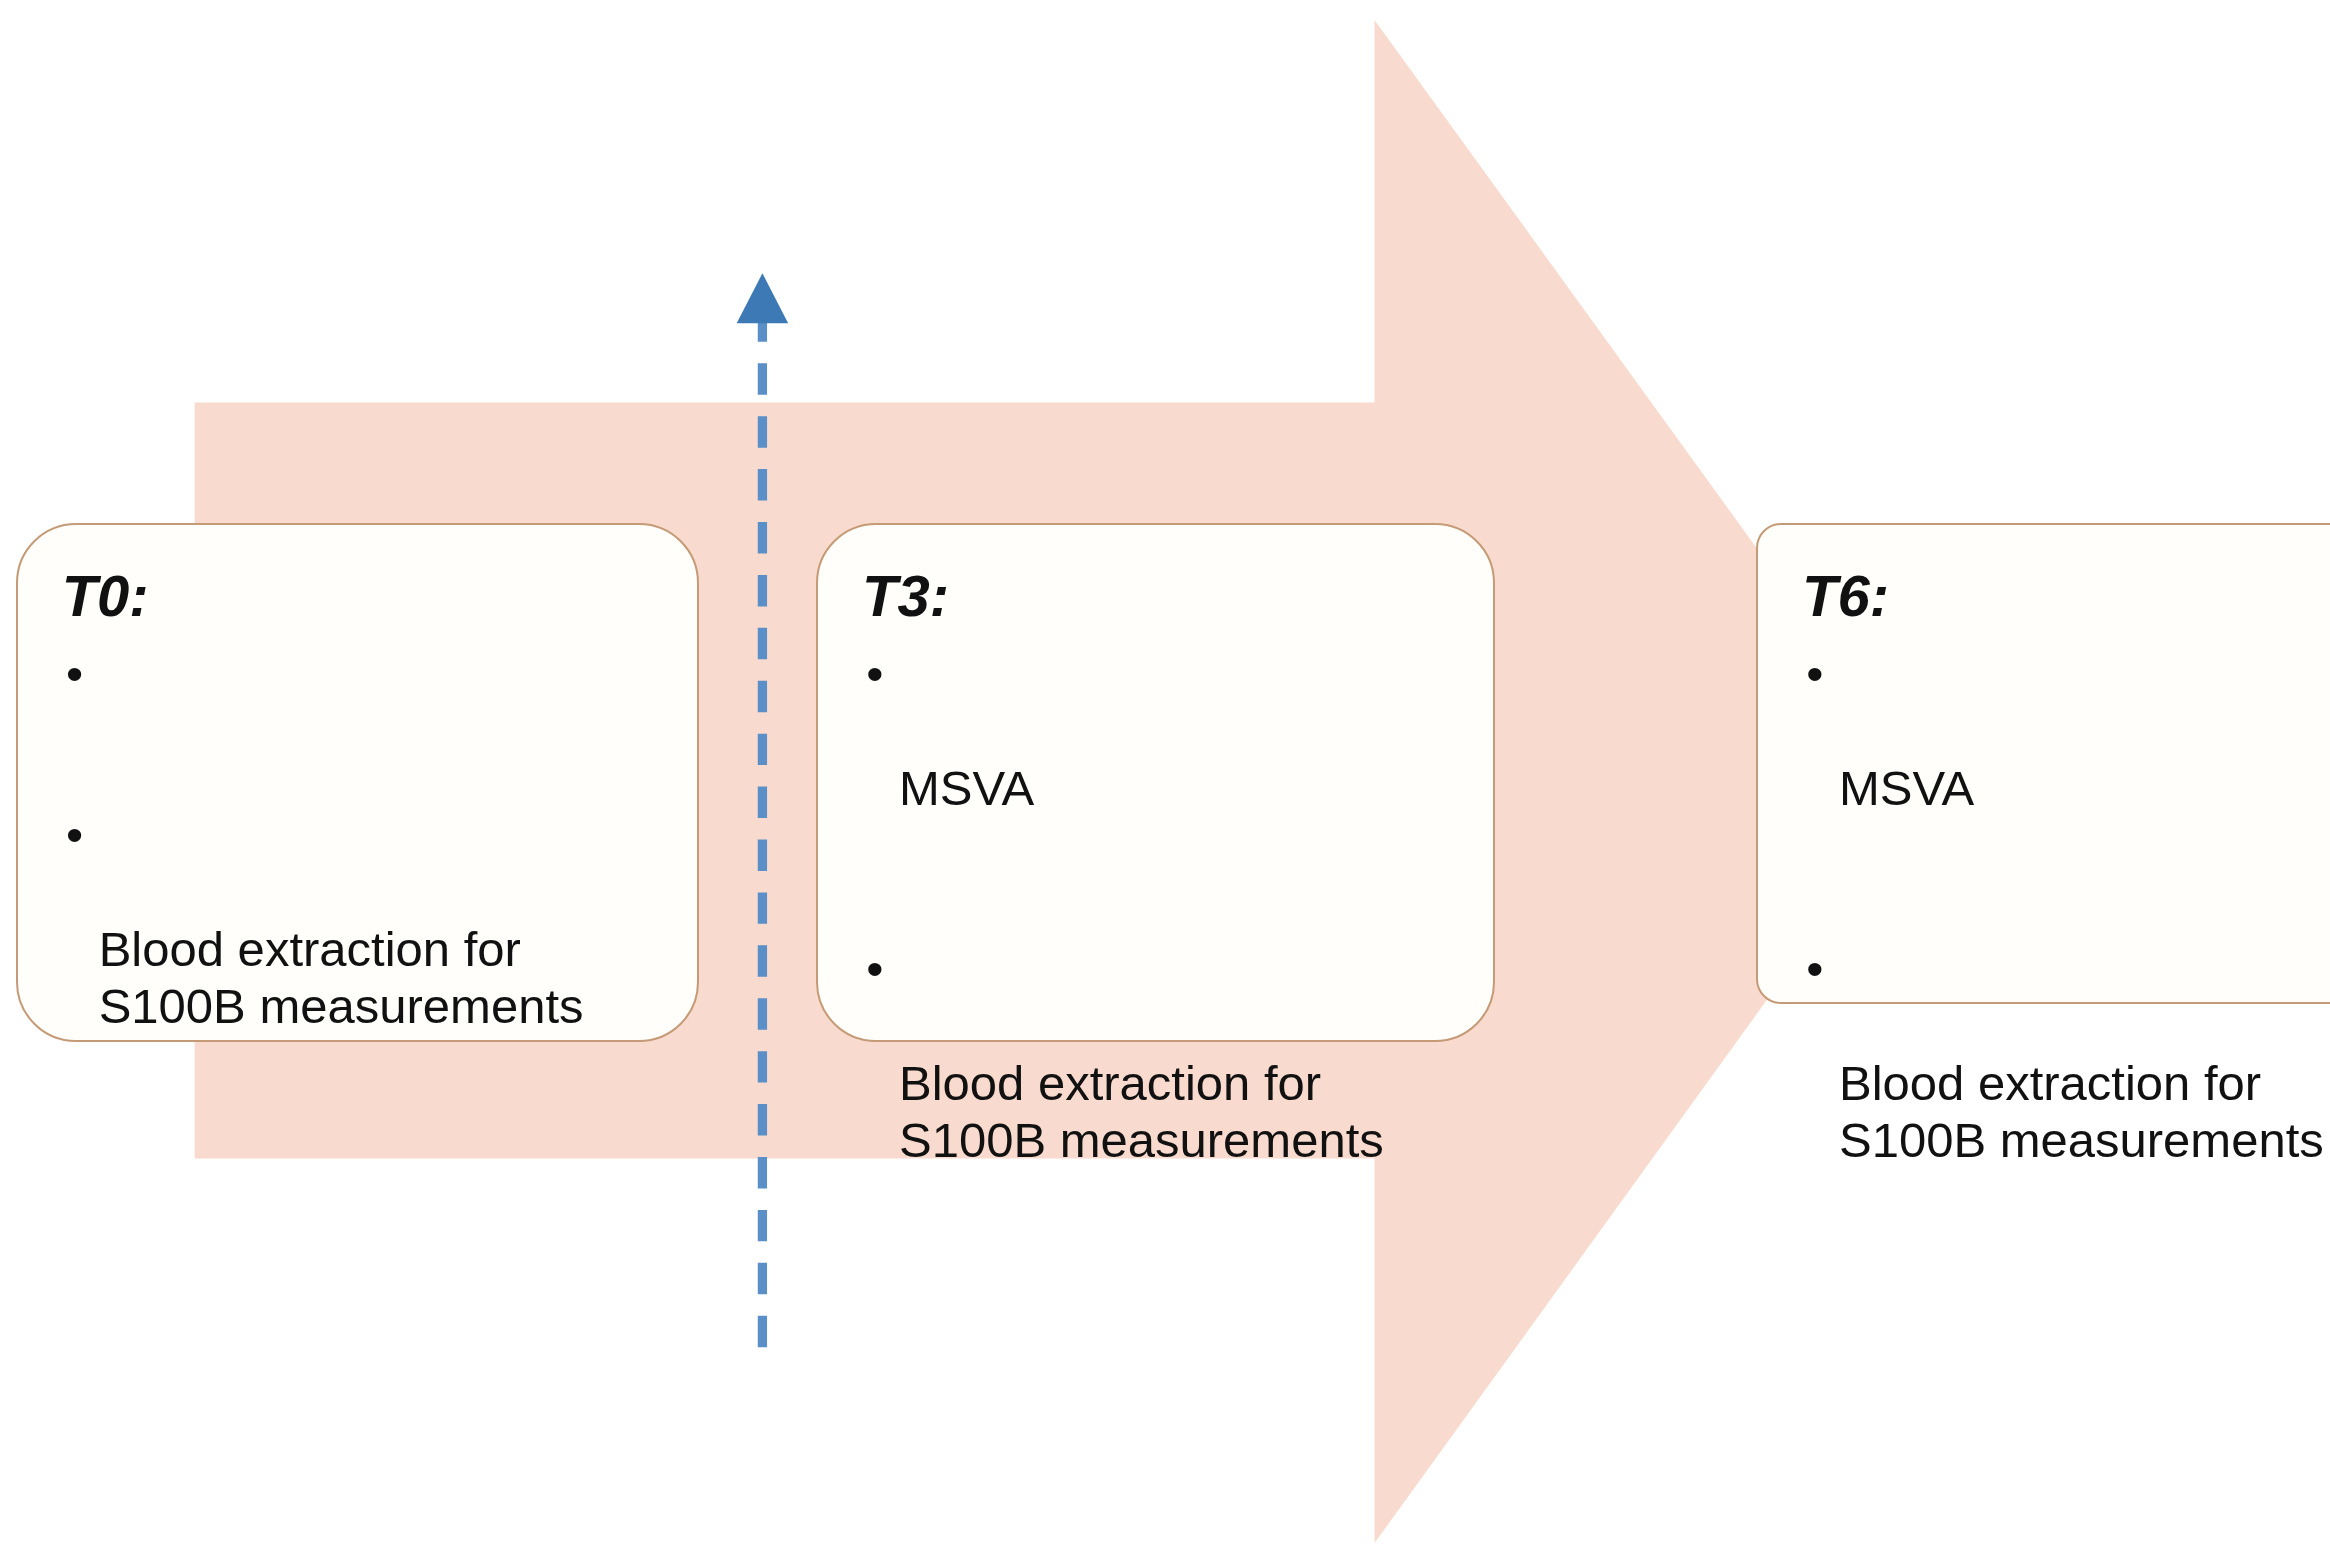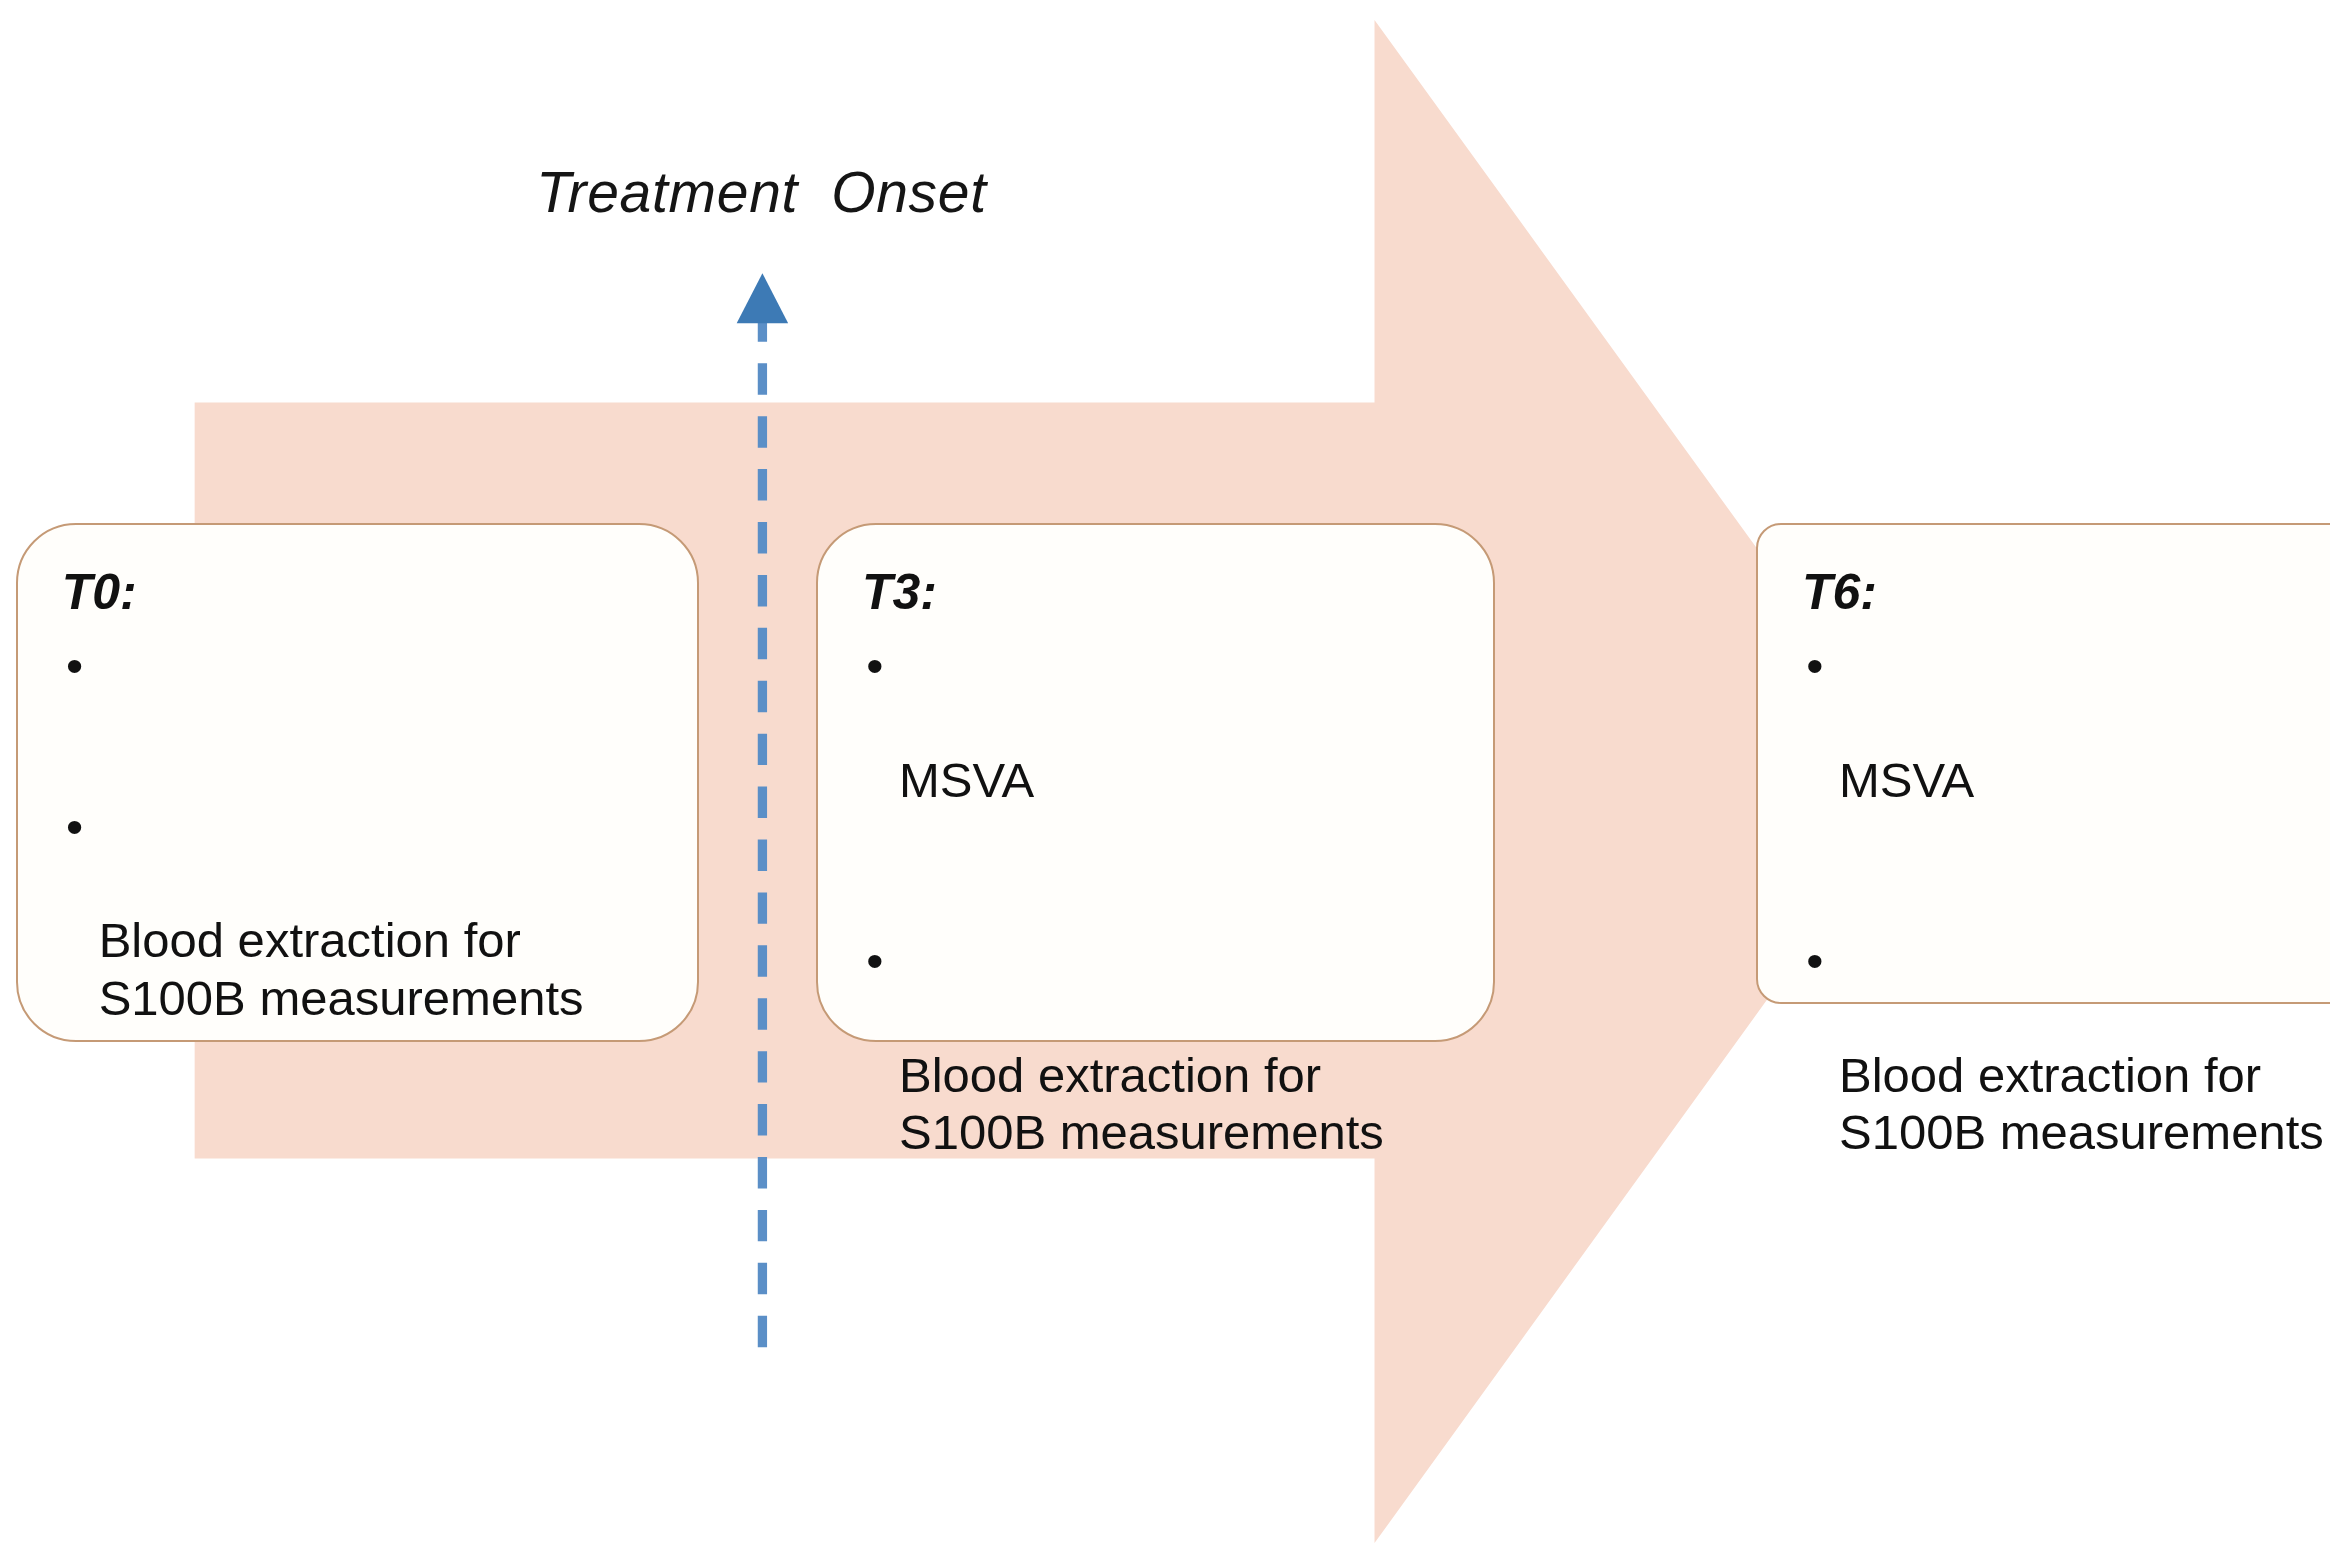--- a/index.html
+++ b/index.html
@@ -44,21 +44,21 @@
     background: #fffefb;
     border: 2.9px solid #c59a76;
     border-radius: 60px;
     padding: 41px 37px 29px 44px;
   }
   #box-0 { left: 15.7px;   top: 523px; width: 683px;  height: 519px; }
   #box-1 { left: 816px; top: 523px; width: 679px;  height: 519px; }
   #box-2 { left: 1756px; top: 523px; width: 659px;  height: 481px; border-radius: 25px; }
 
   .tbox-label {
-    font-size: 50px;
+    font-size: 58px;
     font-style: italic;
     font-weight: bold;
     color: #111111;
     line-height: 1.05;
     margin-bottom: 18.6px;
     white-space: pre;
   }
   .bullets {
     list-style: none;
     margin: 0;
@@ -97,21 +97,20 @@
     <polygon points="272,563 1922,563 1922,28 2692,1092 1922,2158 1922,1620 272,1620" fill="#f8dbce" stroke="none"></polygon>
   </svg>
 
   <svg id="dash-svg" style="position:absolute;left:0;top:0;width:2330px;height:1566px;" viewBox="0 0 3258 2190" xmlns="http://www.w3.org/2000/svg">
 
     <line x1="1066" y1="1884" x2="1066" y2="428" stroke="#5b8fc7" stroke-width="13" stroke-dasharray="44 30" stroke-linecap="butt"></line>
 
     <polygon points="1066,382 1102,452 1030,452" fill="#3d7ab5"></polygon>
   </svg>
 
-  <div id="title">Treatment  Onset</div>
 
   <div class="tbox" id="box-0">
     <div class="tbox-label">T0:</div>
     <ul class="bullets">
       <li class="bullet">
         <span class="bullet-dot">•</span>
       </li>
       <li class="bullet">
         <span class="bullet-dot">•</span>
         <span>Blood extraction for

